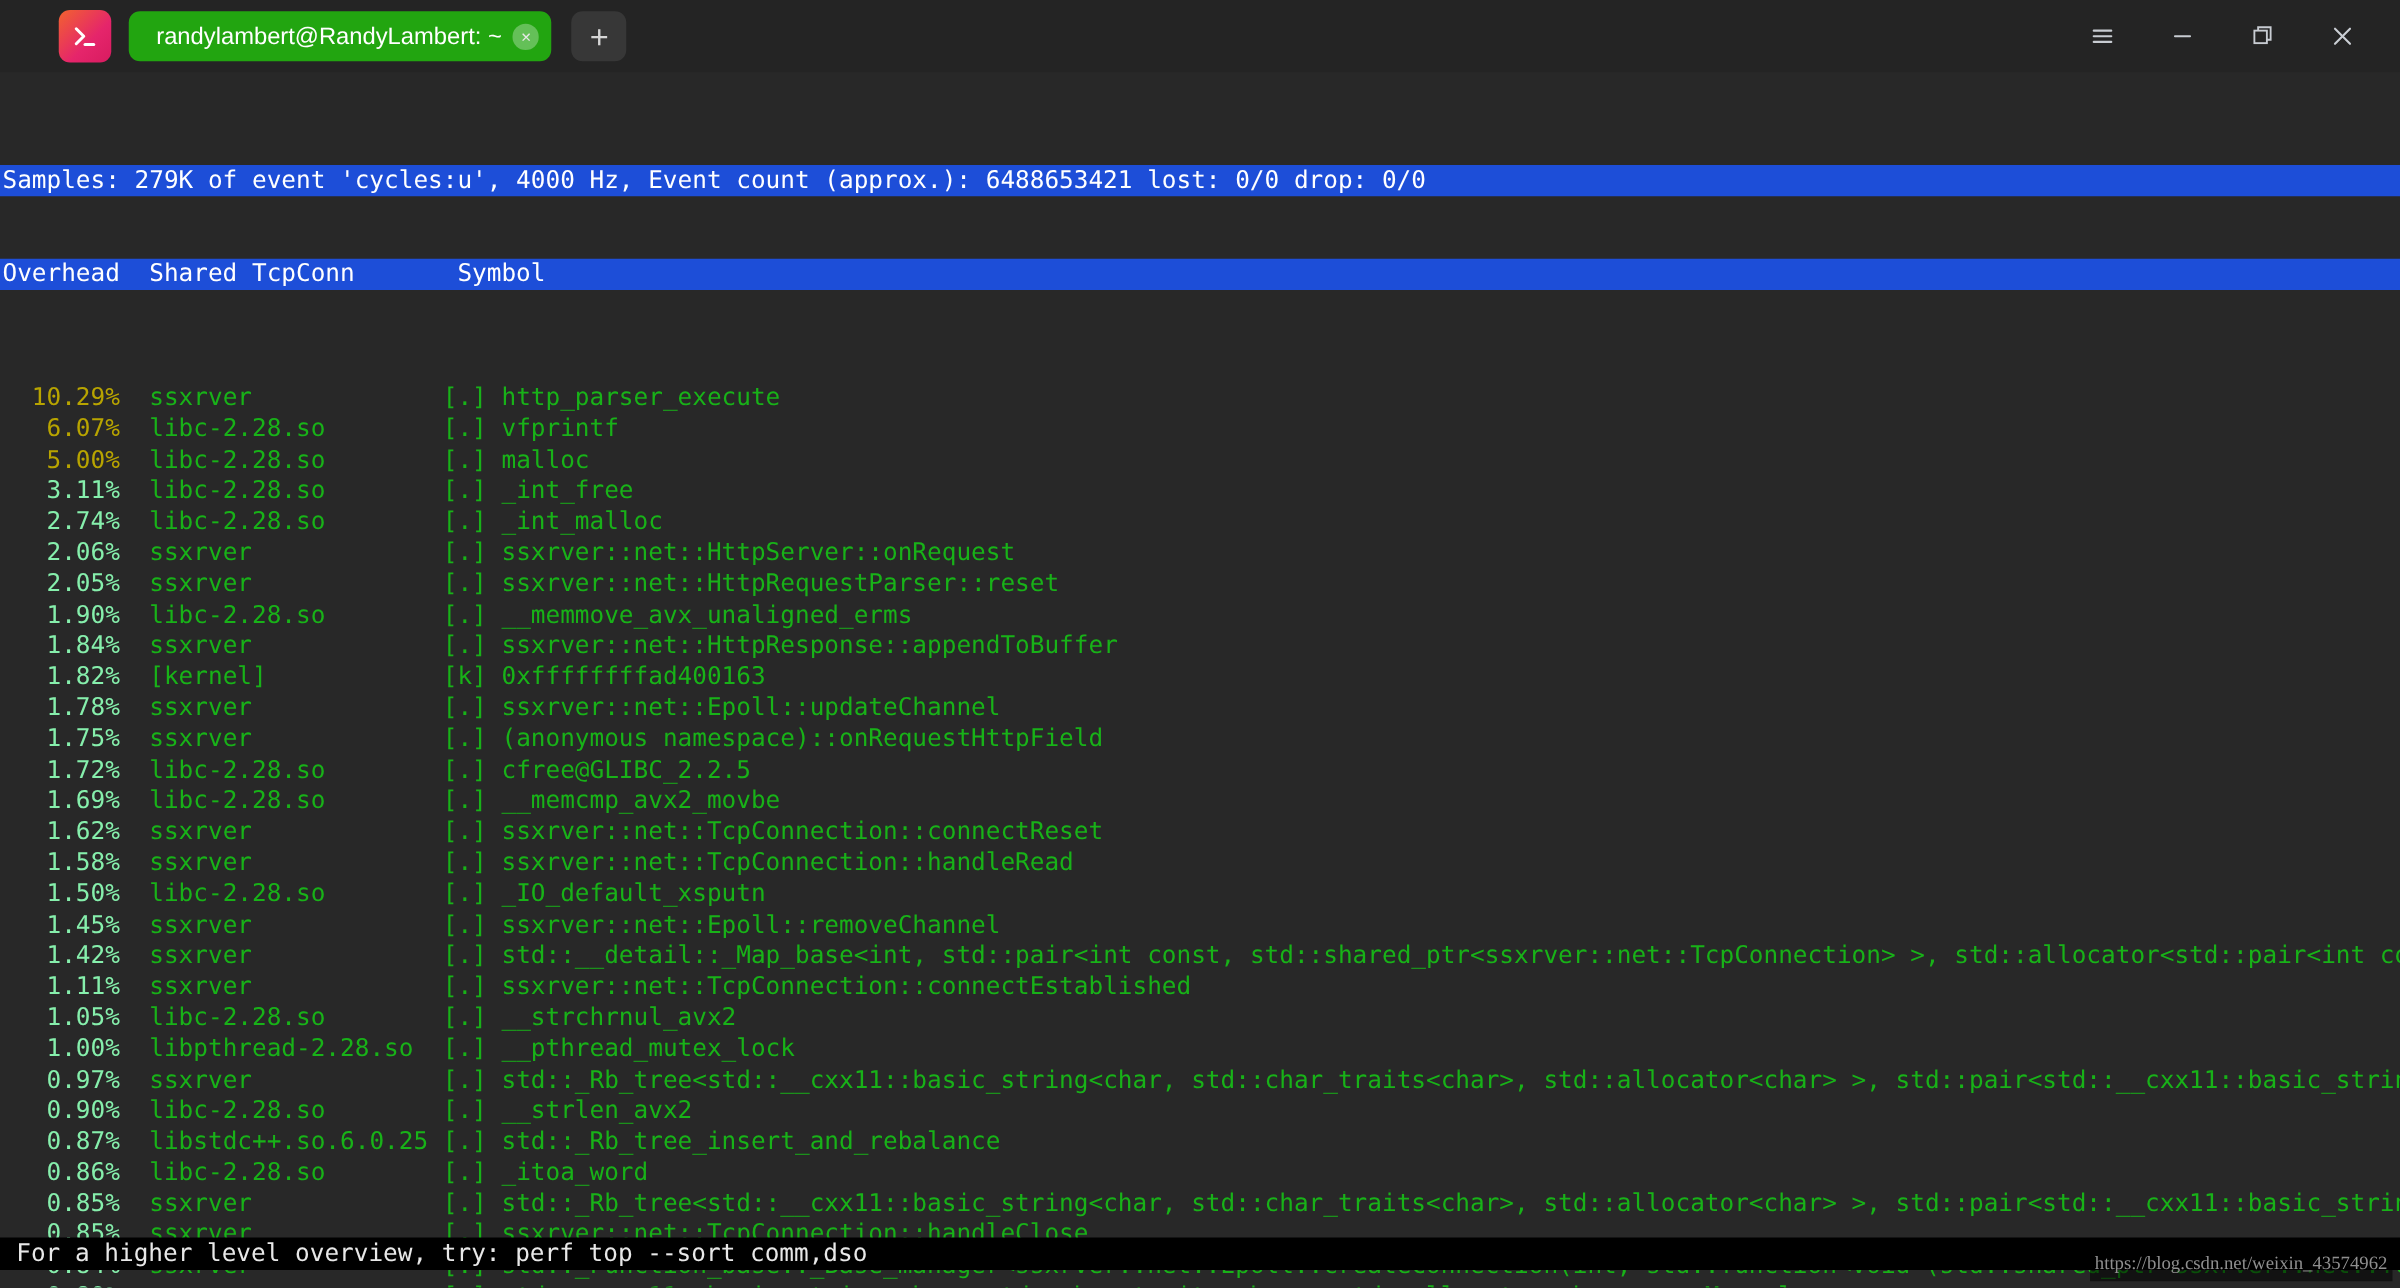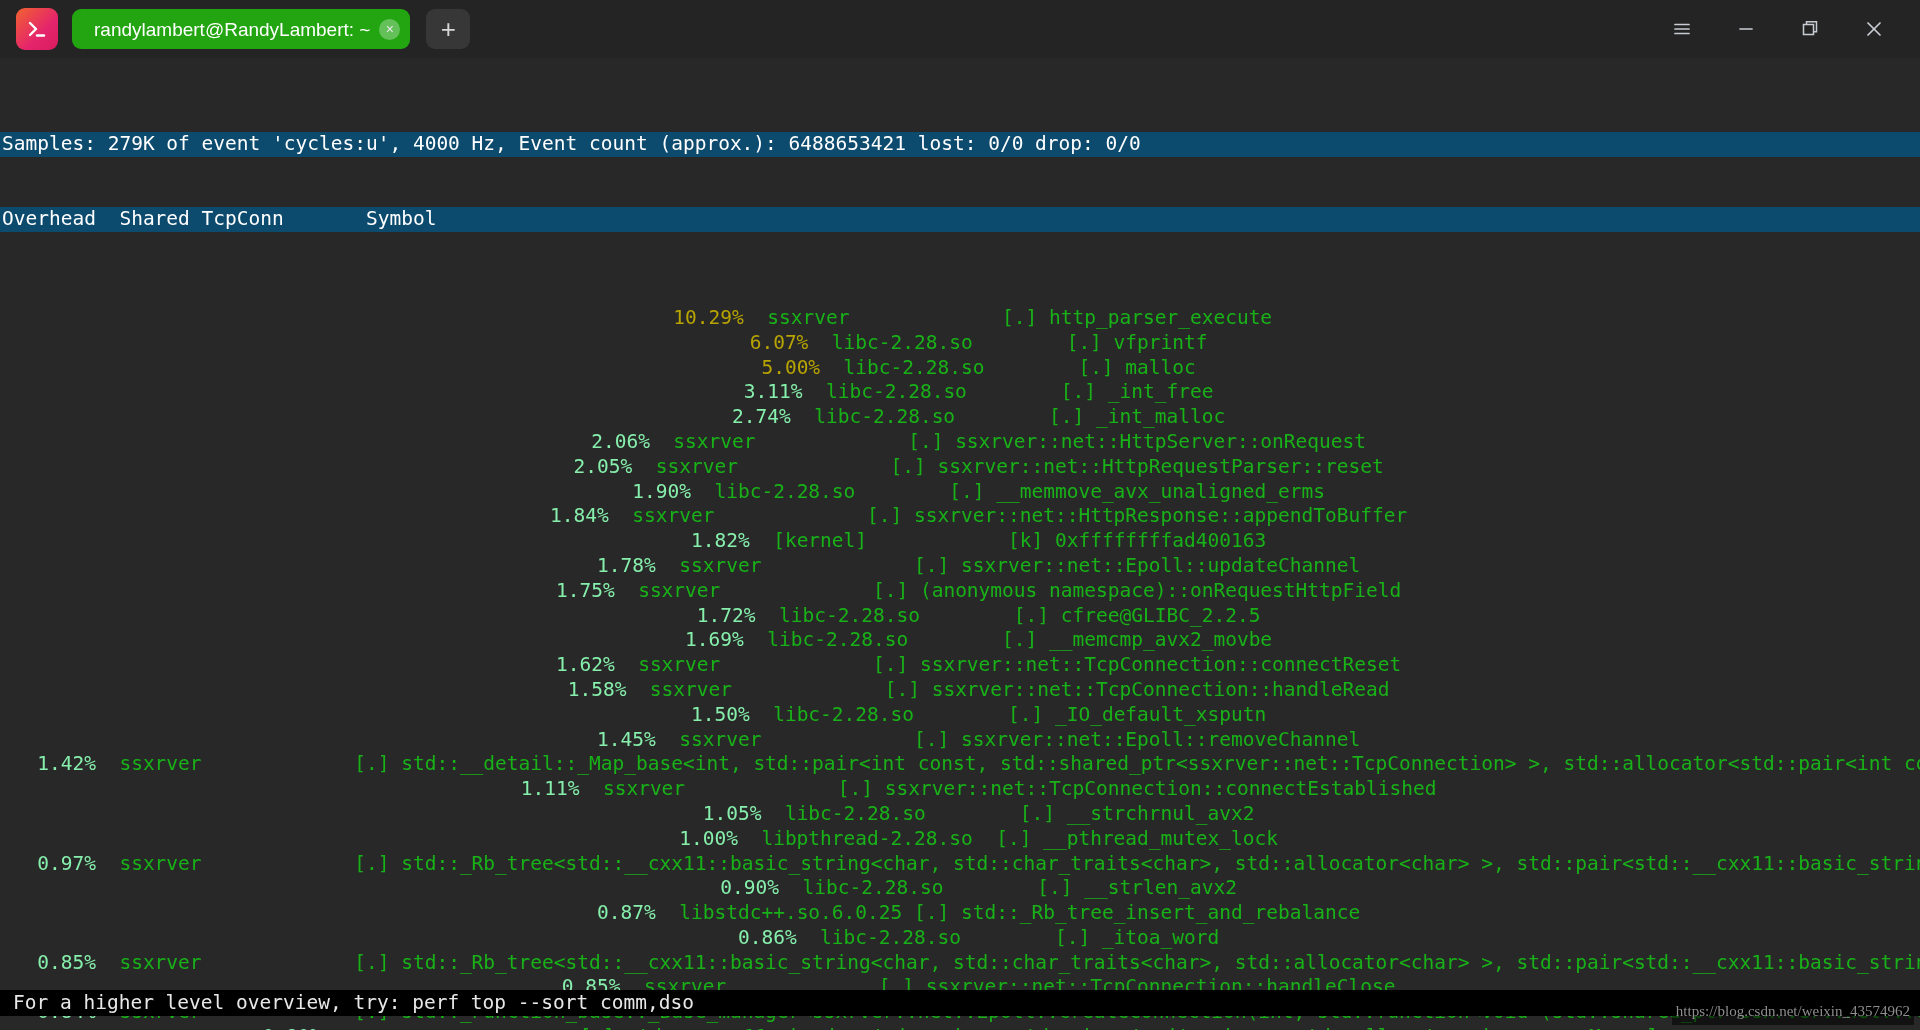--- a/index.html
+++ b/index.html
@@ -14,20 +14,21 @@
 
   
   #titlebar {
     position: absolute;
     top: 0; left: 0;
     width: 1920px;
     height: 58px;
     background: #242424;
     display: flex;
     align-items: center;
+    padding-left: 31px;
   }
 
   #app-icon {
     width: 42px;
     height: 42px;
     margin-left: 16px;
     border-radius: 9px;
     background: linear-gradient(135deg, #f2622f 0%, #e5256b 60%, #d81b60 100%);
     display: flex;
     align-items: center;
@@ -102,37 +103,36 @@
     background: #282828;
     font-family: "DejaVu Sans Mono", "Liberation Mono", monospace;
     font-size: 19.5px;
     line-height: 24.8px;
     letter-spacing: 0px;
     overflow: hidden;
     white-space: pre;
   }
 
   .hdrline {
-    background: #0c4a6e;
+    background: #1d4ed8;
     color: #ffffff;
     height: 24.8px;
     padding-left: 2px;
     white-space: pre;
   }
 
   #rows {
     margin-top: 0px;
   }
 
   .row {
     height: 24.8px;
     white-space: pre;
     color: #18b218;
     padding-left: 2px;
-    text-align: center;
   }
   .pct      { color: #86efac; }
   .pct.hot  { color: #b8a400; }
   .dso      { color: #18b218; }
   .marker   { color: #18b218; }
   .sym      { color: #18b218; }
 
   #statusline {
     position: absolute;
     left: 0;

